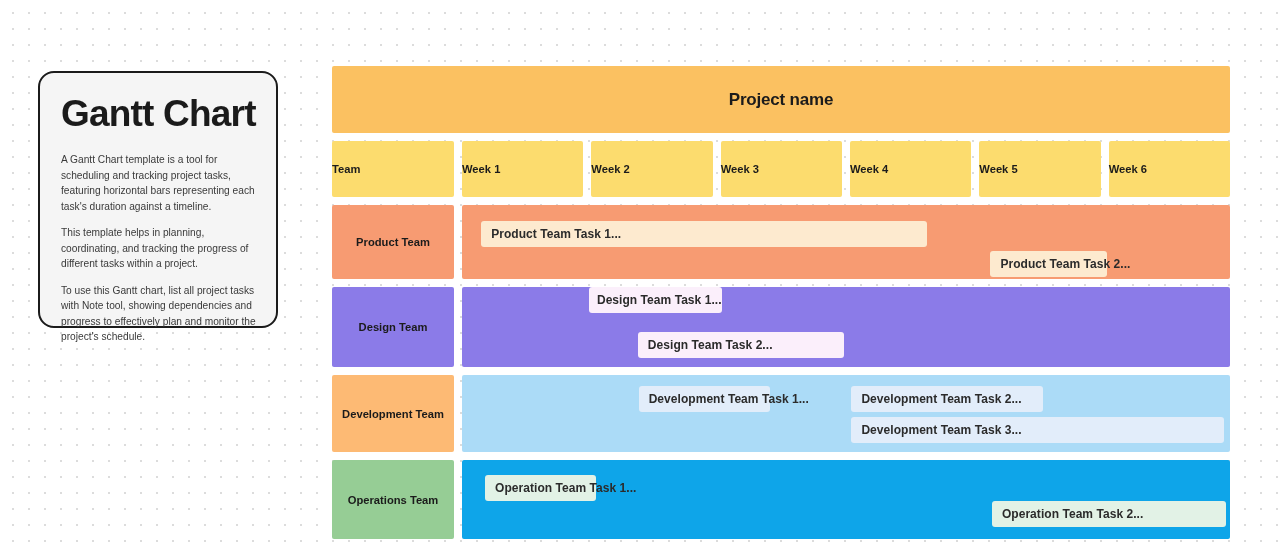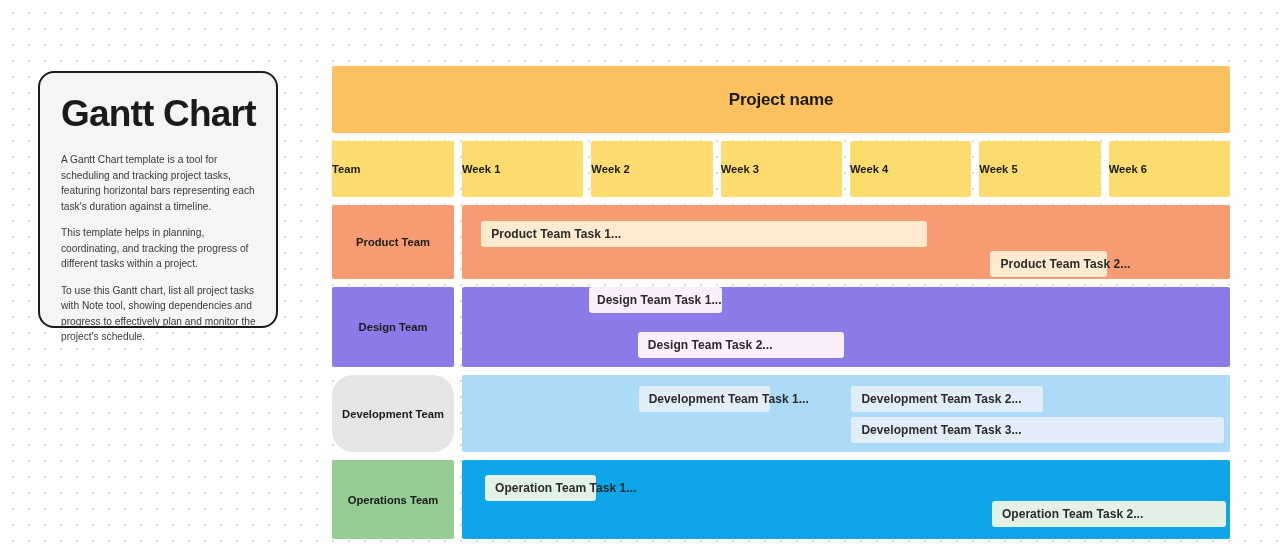--- a/index.html
+++ b/index.html
@@ -220,21 +220,21 @@
       <div class="task-bar" style="left: 16.6%; width: 17.2%; top: 0; background: rgb(251, 239, 251); justify-content: flex-end;">
         <span class="task-label">Design Team Task 1...</span>
       </div>
       <div class="task-bar" style="left: 22.9%; width: 26.9%; top: 45px; background: rgb(251, 239, 251);">
         <span class="task-label">Design Team Task 2...</span>
       </div>
     </div>
   </div>
 
   <div class="team-row row-dev">
-    <div class="team-label-cell" style="background: #e5e5e5; border-radius: 21px;">
+    <div class="team-label-cell" style="background: #fdba74;">
       <span class="team-label">Development Team</span>
     </div>
     <div class="timeline-cell" style="background: rgb(171, 219, 247);">
       <div class="task-bar" style="left: 23%; width: 17.1%; top: 11px; background: rgb(226, 237, 250);">
         <span class="task-label">Development Team Task 1...</span>
       </div>
       <div class="task-bar" style="left: 50.7%; width: 25%; top: 11px; background: rgb(226, 237, 250);">
         <span class="task-label">Development Team Task 2...</span>
       </div>
       <div class="task-bar" style="left: 50.7%; width: 48.5%; top: 42px; background: rgb(226, 237, 250);">

